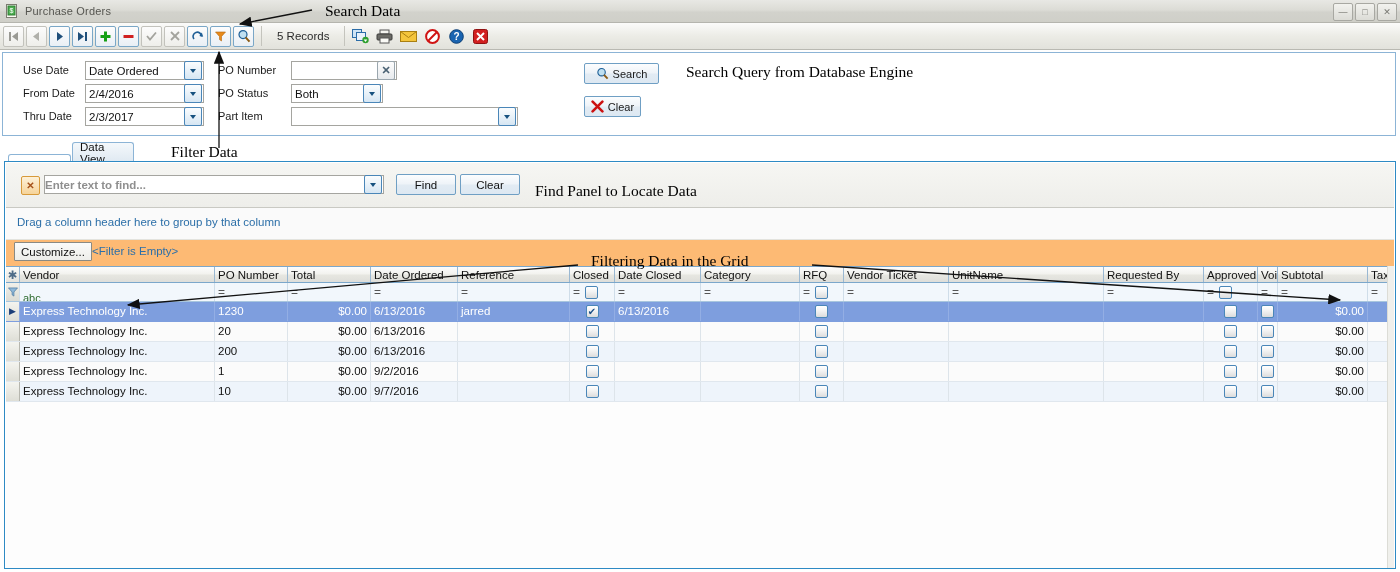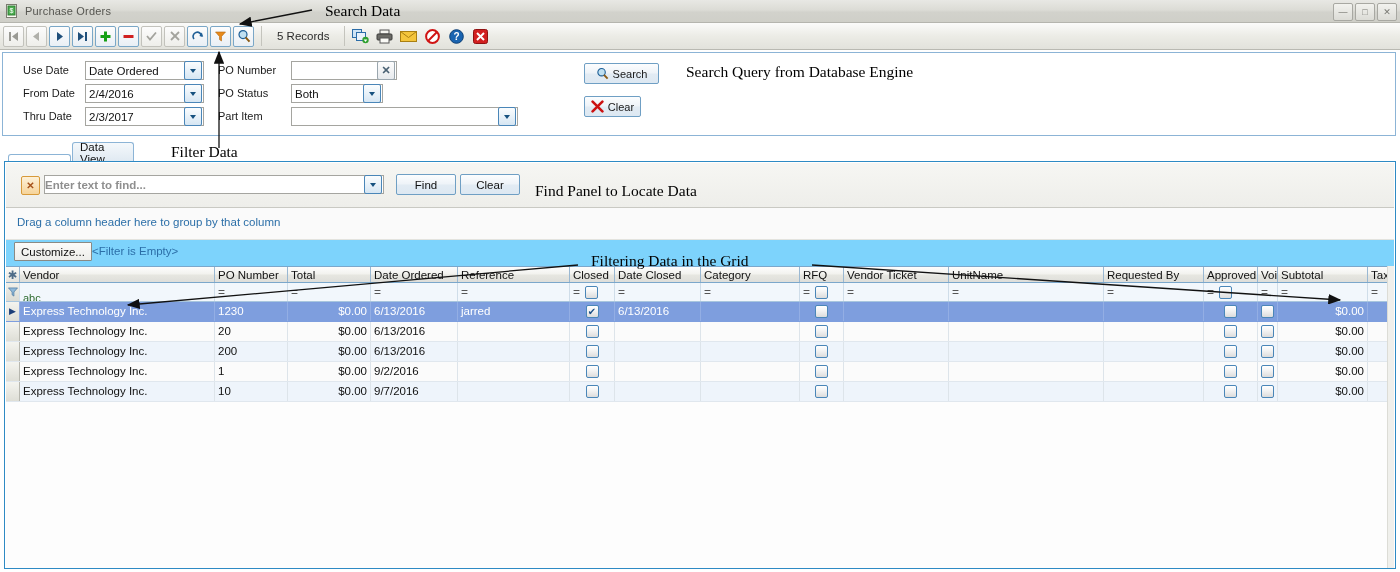--- a/index.html
+++ b/index.html
@@ -167,21 +167,21 @@
     background: #fafafa; border-bottom: 1px solid #e3e3de;
     box-sizing: border-box;
   }
   .groupbar .txt {
     position: absolute; left: 11px; top: 8px;
     font-size: 11.5px; color: #2c6fa8;
   }
 
   .filterbar {
     position: absolute; left: 1px; top: 78px; width: 1388px; height: 26px;
-    background: #7dd3fc; box-sizing: border-box;
+    background: #fdba74; box-sizing: border-box;
   }
   .cust-btn {
     position: absolute; left: 8px; top: 2px; height: 19px; padding: 0 6px;
     border: 1px solid #8a8a84; border-radius: 1px;
     background: linear-gradient(to bottom,#fbfbf9,#ededea);
     display: flex; align-items: center; font-size: 11.5px; color: #111;
     box-sizing: border-box;
   }
   .filter-empty {
     position: absolute; left: 86px; top: 5px;

